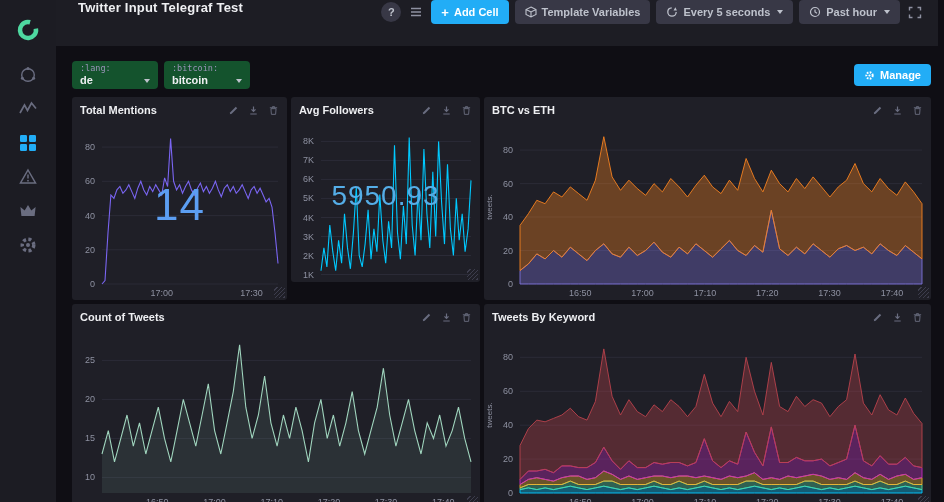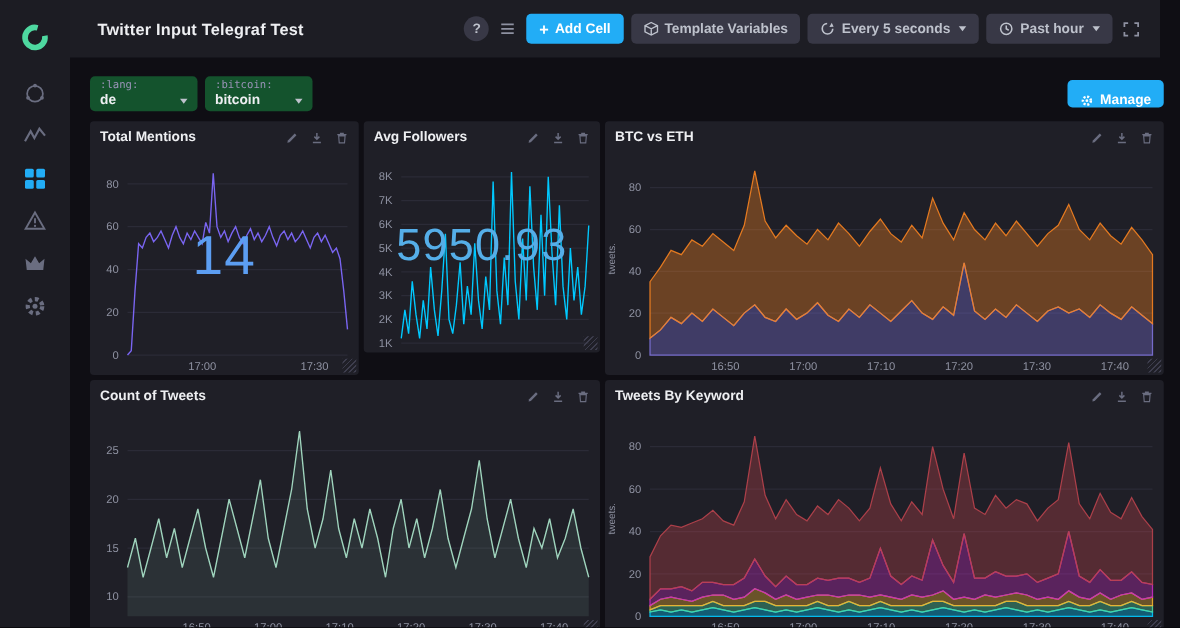--- a/index.html
+++ b/index.html
@@ -8,22 +8,22 @@
 
   
   .sidebar { position:absolute; left:0; top:0; width:56px; height:502px; background:#1c1c23;
              display:flex; flex-direction:column; align-items:center; padding-top:10px; }
   .side-item { width:40px; height:34px; display:flex; align-items:center; justify-content:center;
                color:#6a6d80; cursor:pointer; }
   .side-item.logo { height:40px; margin-bottom:8px; }
   .side-item.active { color:#22adf6; }
 
   
-  .header { position:absolute; left:56px; top:0; right:16px; height:46px; background:#1d1d24;
-            display:flex; align-items:center; padding:0 14px 0 22px; }
+  .header { position:absolute; left:56px; top:0; right:6px; height:46px; background:#1d1d24;
+            display:flex; align-items:flex-start; padding:0 14px 0 22px; }
   .header h1 { font-size:13px; font-weight:700; color:#eeeff2; letter-spacing:.2px; cursor:text; }
   .header-right { margin-left:auto; display:flex; align-items:center; gap:6px; }
   .round-btn { width:20px; height:20px; border-radius:50%; background:#383846; color:#bec2cc;
                border:none; font-size:11px; font-weight:700; display:flex; align-items:center;
                justify-content:center; cursor:pointer; font-family:inherit; }
   .plain-icon-btn { background:none; border:none; color:#8e91a1; cursor:pointer; display:flex;
                     align-items:center; padding:2px; }
   .btn { display:inline-flex; align-items:center; gap:5px; height:24px; padding:0 10px;
          border-radius:4px; font-size:11px; font-weight:700; color:#bec2cc; background:#383846;
          border:none; cursor:pointer; font-family:inherit; white-space:nowrap; }
@@ -33,21 +33,21 @@
   .plus-glyph { font-size:13px; font-weight:700; line-height:1; }
 
   
   .template-bar { position:absolute; left:72px; top:61px; right:13px; height:28px;
                   display:flex; align-items:stretch; gap:6px; }
   .tvar { background:#14532d; border-radius:4px; padding:2px 8px; min-width:86px; cursor:pointer;
           display:flex; flex-direction:column; justify-content:center; }
   .tvar-name { font-family:"DejaVu Sans Mono", monospace; font-size:8.5px; color:#9a93b8; line-height:11px; }
   .tvar-value-row { display:flex; align-items:center; justify-content:space-between; gap:26px; }
   .tvar-value { font-size:11px; font-weight:700; color:#eeeff2; line-height:13px; }
-  .manage-btn { margin-left:auto; align-self:center; height:22px;align-items:flex-end; }
+  .manage-btn { margin-left:auto; align-self:center; height:22px; }
 
   
   .dashboard { position:absolute; left:56px; top:92px; right:0; bottom:0; }
   .cell { position:absolute; background:#1f1f27; border-radius:3px; overflow:hidden; }
   .cell-head { height:26px; display:flex; align-items:center; justify-content:space-between; padding:0 8px; }
   .cell-title { font-size:11px; font-weight:700; color:#eeeff2; }
   .cell-actions { display:flex; align-items:center; gap:9px; color:#6a6d80; }
   .cell-actions svg { cursor:pointer; }
   .cell-chart { display:block; }
   .single-stat { position:absolute; left:0; right:0; top:26px; bottom:14px; display:flex;
@@ -241,21 +241,21 @@
             <line x1="30" x2="180" y1="56.4" y2="56.4" stroke="#2b2b37" stroke-width="1"></line>
             <text x="23" y="59.4" text-anchor="end" font-size="9" fill="#8e91a1" font-family="Liberation Sans, sans-serif">6K</text>
             <line x1="30" x2="180" y1="37.4" y2="37.4" stroke="#2b2b37" stroke-width="1"></line>
             <text x="23" y="40.4" text-anchor="end" font-size="9" fill="#8e91a1" font-family="Liberation Sans, sans-serif">7K</text>
             <line x1="30" x2="180" y1="18.4" y2="18.4" stroke="#2b2b37" stroke-width="1"></line>
             <text x="23" y="21.4" text-anchor="end" font-size="9" fill="#8e91a1" font-family="Liberation Sans, sans-serif">8K</text>
             <text x="84.0" y="173.0" text-anchor="middle" font-size="9" fill="#8e91a1" font-family="Liberation Sans, sans-serif">17:00</text>
             <text x="159.0" y="173.0" text-anchor="middle" font-size="9" fill="#8e91a1" font-family="Liberation Sans, sans-serif">17:30</text>
             <path d="M30.0,147.7L32.9,124.9L35.9,143.9L38.8,102.1L41.8,128.7L44.7,147.7L47.6,117.3L50.6,140.1L53.5,90.7L56.5,124.9L59.4,145.8L62.4,109.7L65.3,64.0L68.2,132.5L71.2,143.9L74.1,121.1L77.1,86.9L80.0,136.3L82.9,105.9L85.9,128.7L88.8,71.6L91.8,117.3L94.7,140.1L97.6,98.3L100.6,124.9L103.5,22.2L106.5,109.7L109.4,136.3L112.4,83.0L115.3,121.1L118.2,14.6L121.2,102.1L124.1,132.5L127.1,67.8L130.0,117.3L132.9,26.0L135.9,90.7L138.8,124.9L141.8,48.8L144.7,113.5L147.6,18.4L150.6,79.2L153.5,121.1L156.5,41.2L159.4,105.9L162.4,132.5L165.3,75.4L168.2,117.3L171.2,90.7L174.1,128.7L177.1,105.9L180.0,57.4" fill="none" stroke="#00C9FF" stroke-width="1.1"></path>
           </svg></div>
-    <div class="single-stat" style="color: rgb(85, 174, 232); font-size: 36px;">5950.93</div>
+    <div class="single-stat" style="color: rgb(85, 174, 232); font-size: 28px;">5950.93</div>
     <span class="resize-handle"></span>
   </div>
 
   <div class="cell" style="left: 428px; top: 5px; width: 447px; height: 203px;">
     <div class="cell-head">
       <span class="cell-title">BTC vs ETH</span>
       <span class="cell-actions">
         <svg width="11" height="11" viewBox="0 0 12 12">
           <path d="M2 10 L2.5 8 L8.5 2 L10 3.5 L4 9.5 Z" fill="currentColor"></path>
         </svg>

